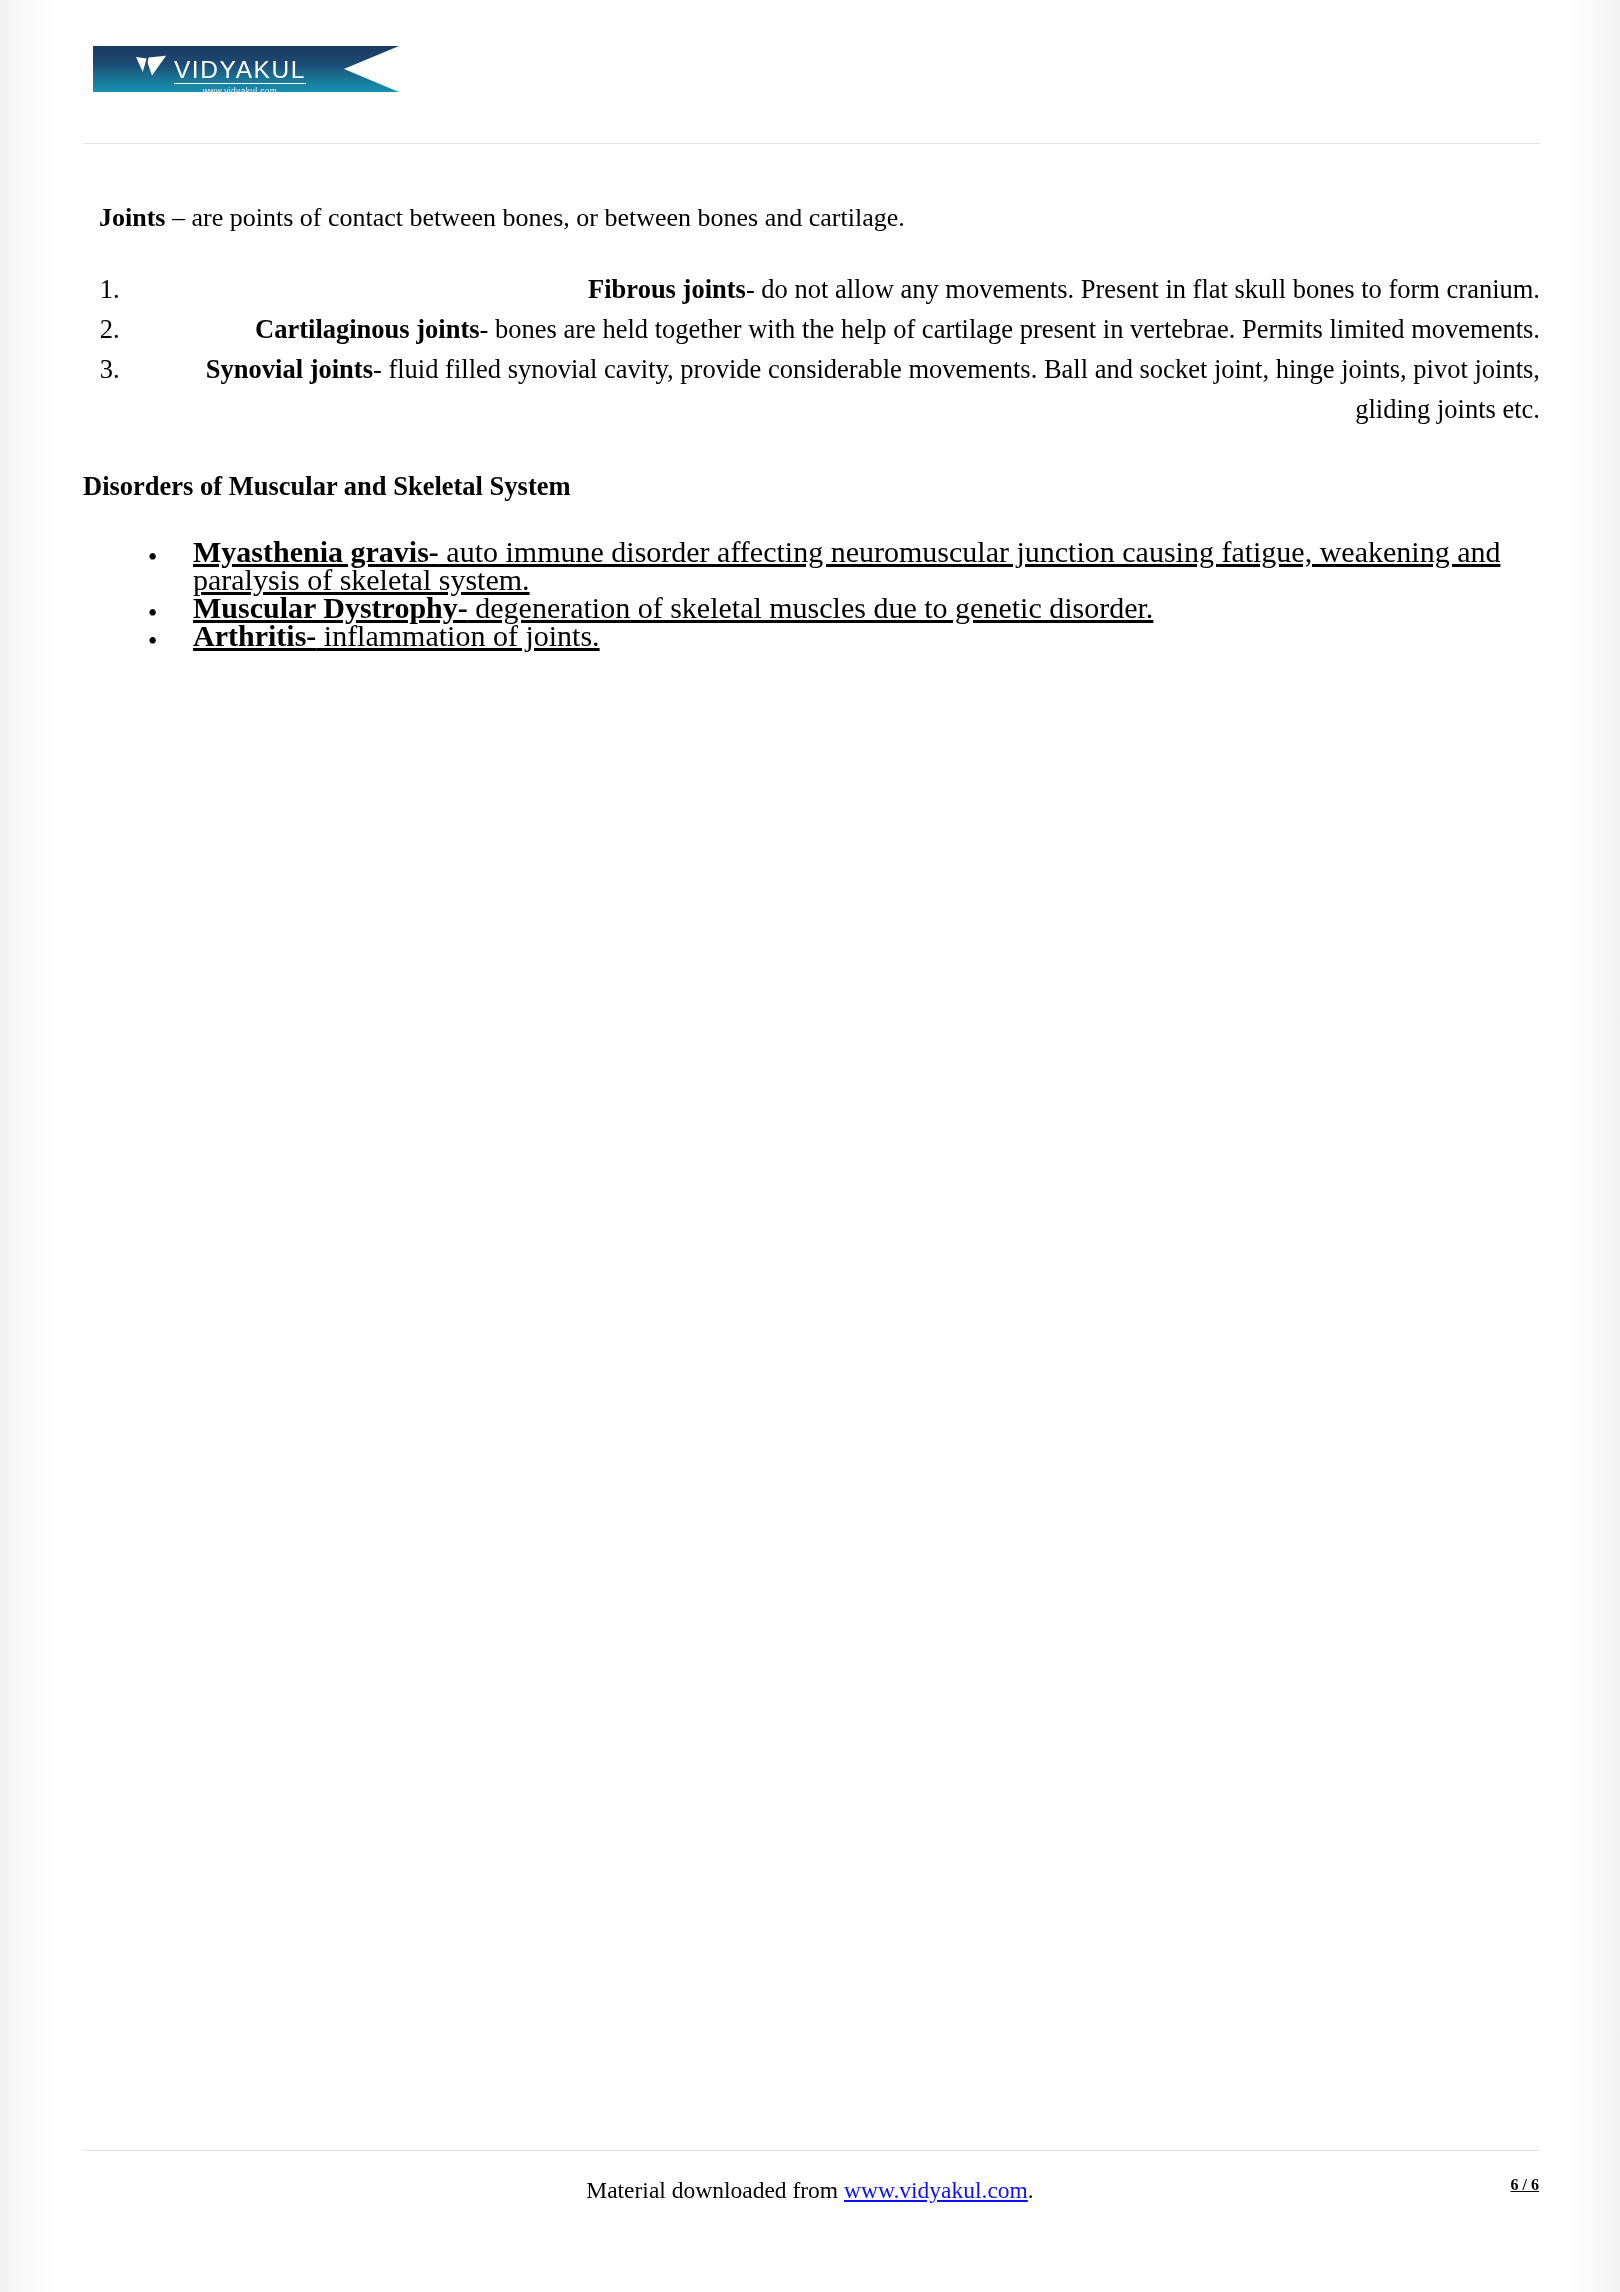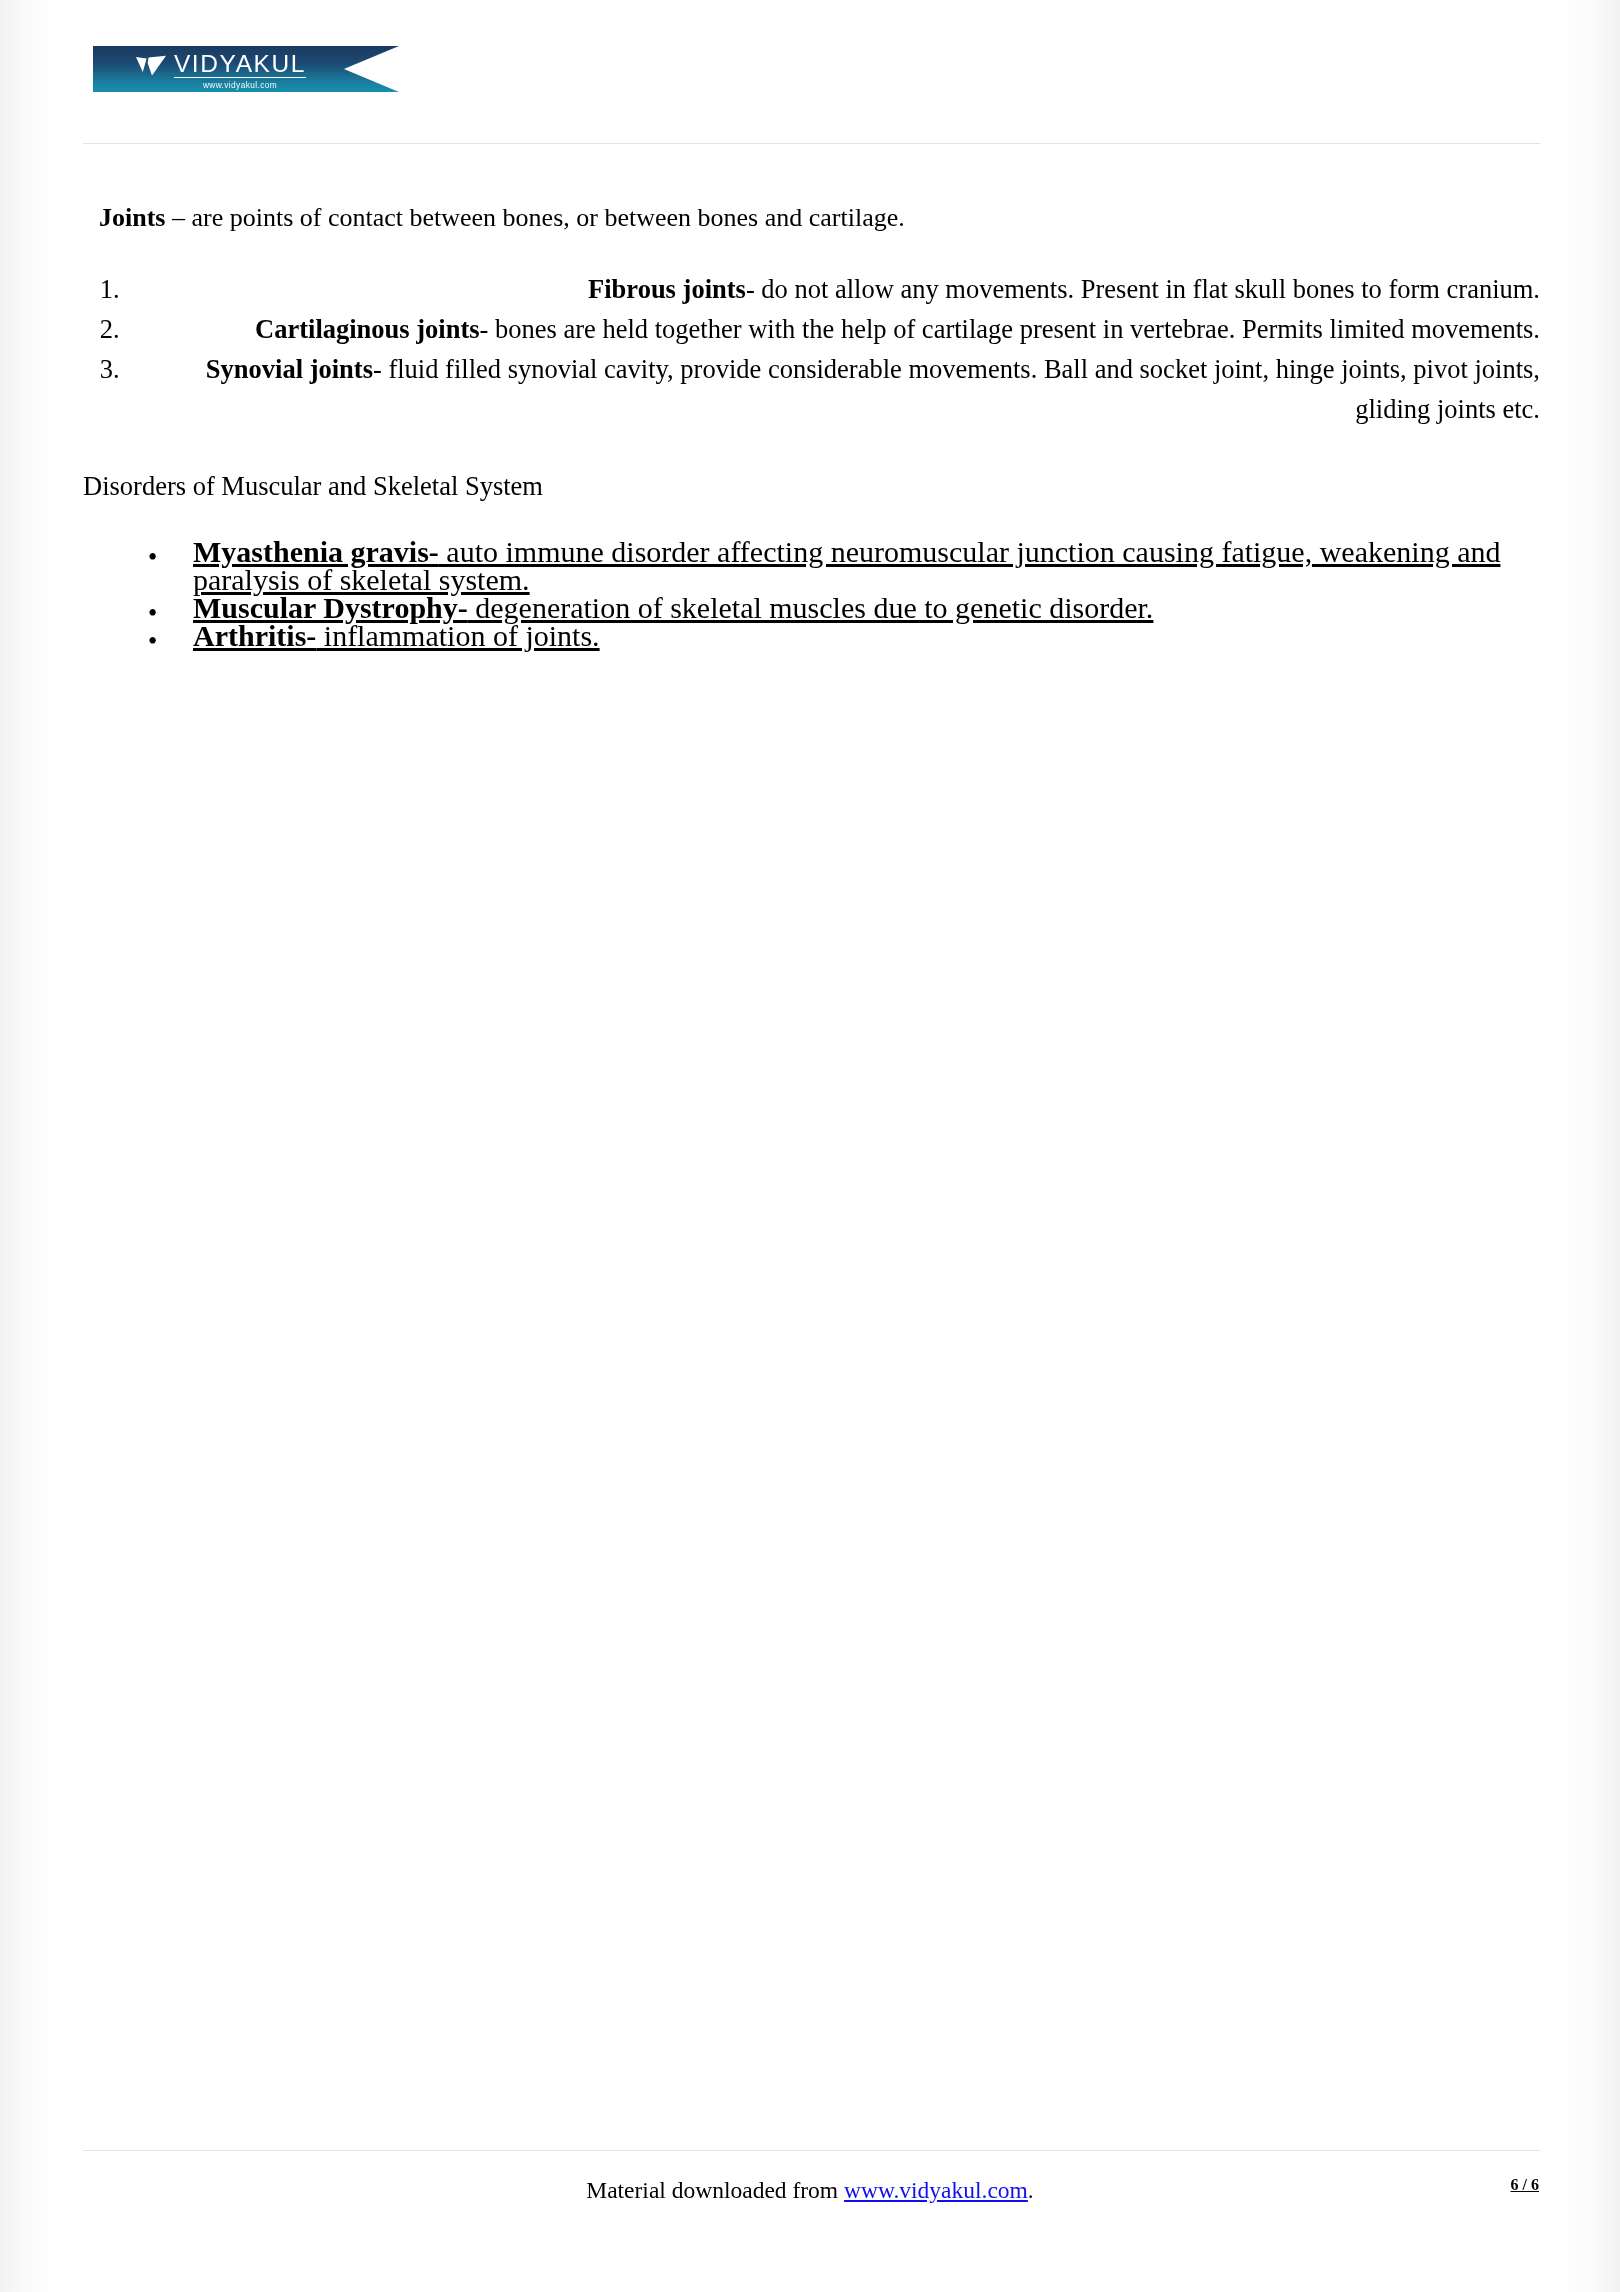--- a/index.html
+++ b/index.html
@@ -69,20 +69,21 @@
   .logo-mark {
     width: 31px;
     height: 21.6px;
     margin-top: 2.9px;
     flex: none;
   }
   .logo-textblock {
     display: flex;
     flex-direction: column;
     align-items: center;
+    margin-top: 6px;
   }
   .logo-word {
     color: #ffffff;
     font-family: "Liberation Sans", "DejaVu Sans", sans-serif;
     font-size: 24.5px;
     letter-spacing: 1.6px;
     line-height: 24.5px;
     font-weight: 400;
     border-bottom: 1.5px solid #ffffff;
     padding-bottom: 1px;
@@ -142,21 +143,21 @@
     left: 16.7px;
     top: 0;
     width: 33px;
     text-align: left;
     font-size: 26.5px;
   }
 
   .section-head {
     font-size: 26.5px;
     line-height: 37px;
-    font-weight: normal;
+    font-weight: bold;
     margin: 39px 0 0 0;
   }
 
   ul.bullist {
     margin: 33px 0 0 0;
     padding: 0;
     list-style: none;
   }
   ul.bullist > li {
     position: relative;

